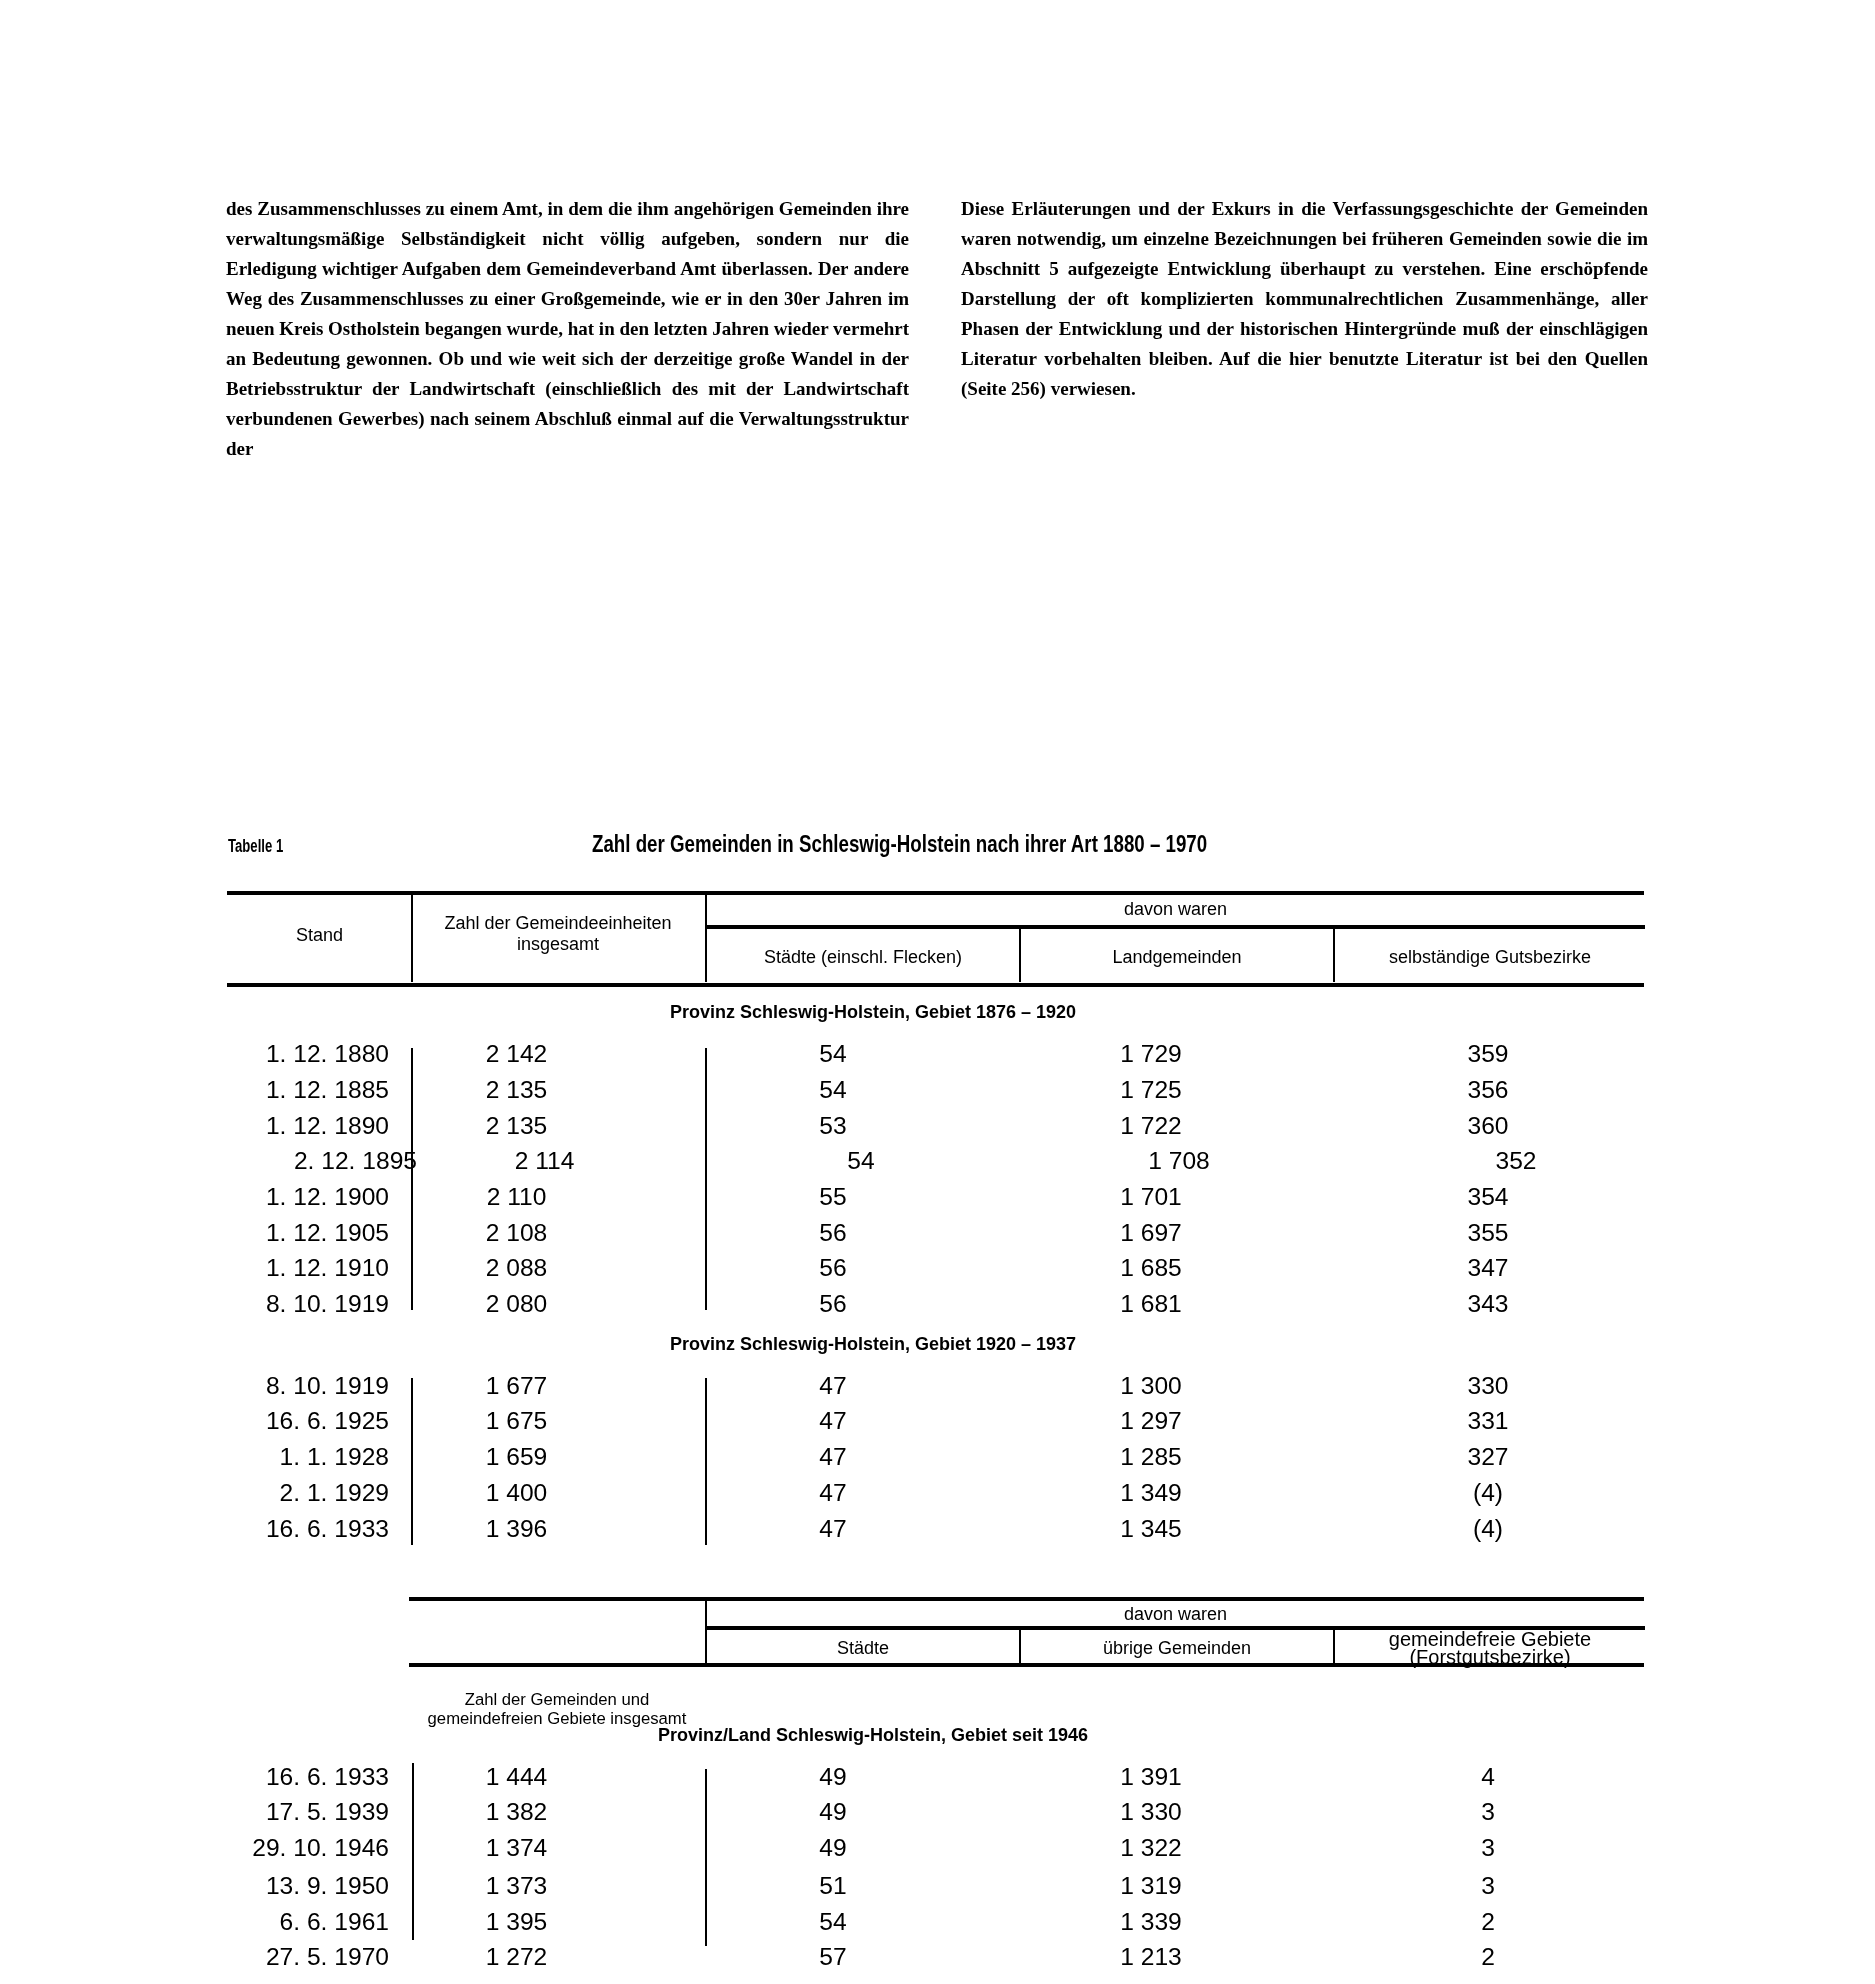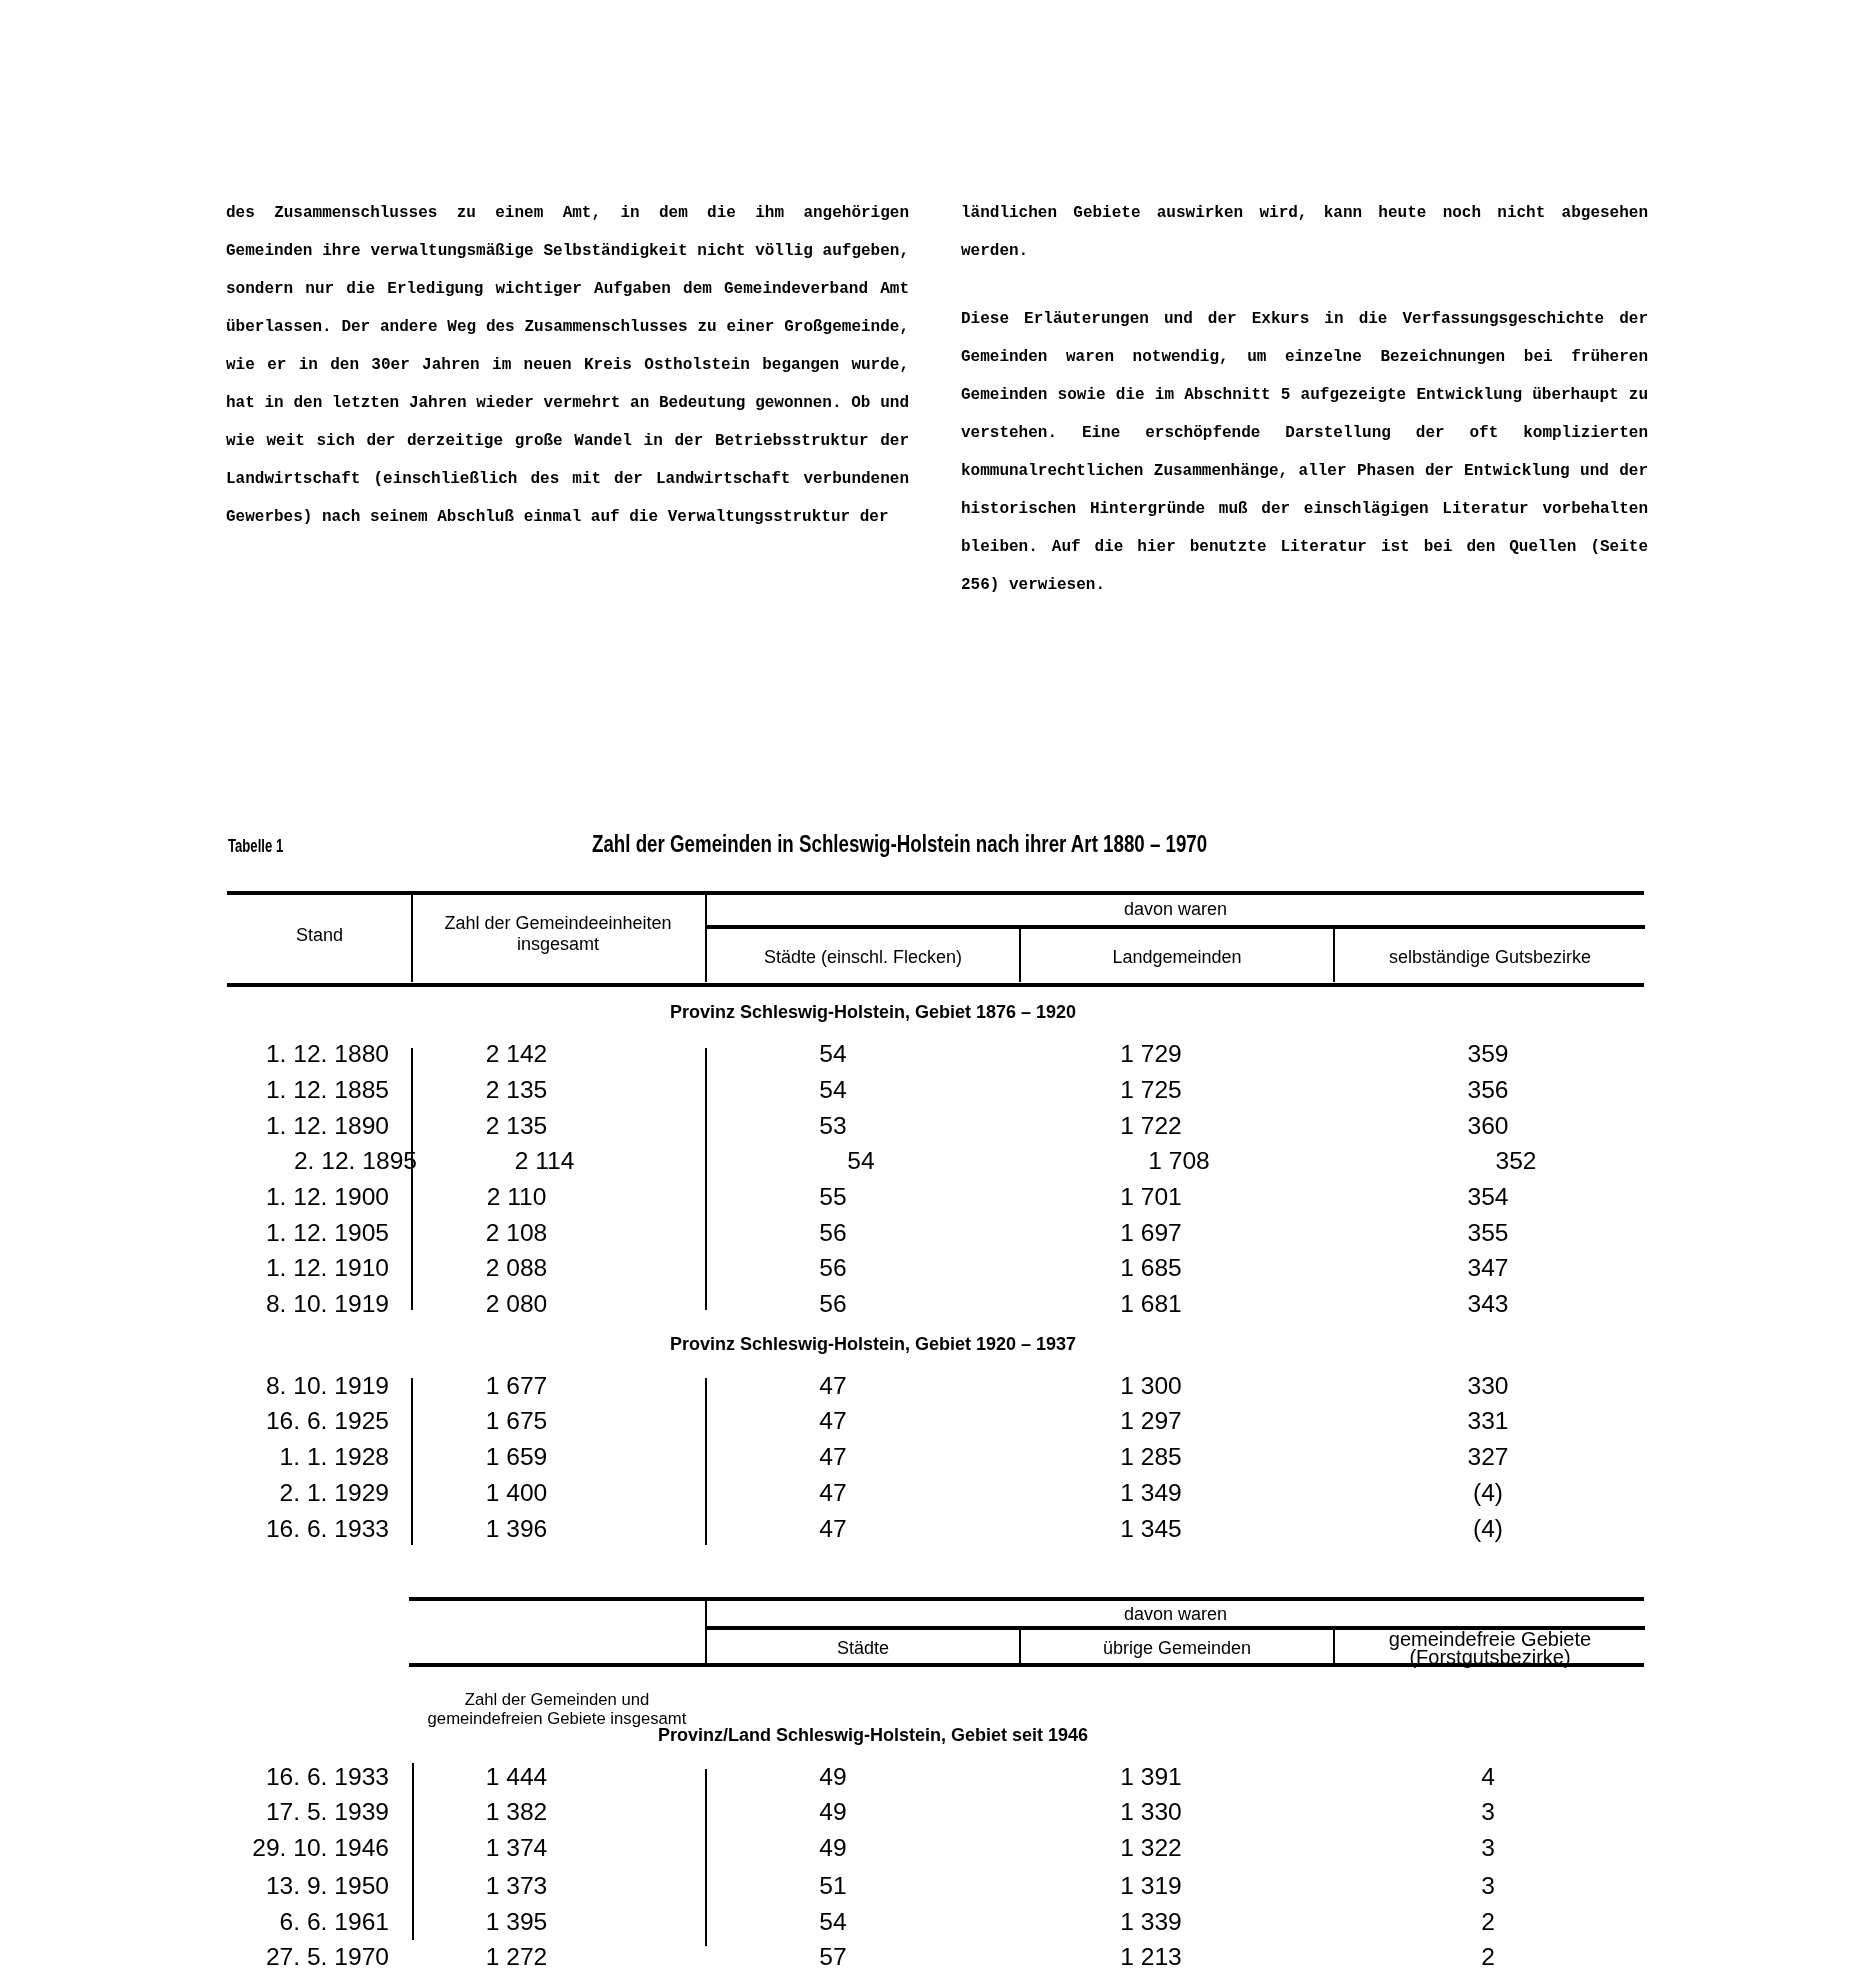--- a/index.html
+++ b/index.html
@@ -1,20 +1,20 @@
 <!DOCTYPE html>
 <html style="font-size:6.4px"><head>
 <meta charset="utf-8">
 <style>
   html, body { margin: 0; padding: 0; background: #ffffff; }
   body { width: 1876px; height: 2437px; position: relative; overflow: hidden; color: #000; }
   .col {
     position: absolute; top: 194px; width: 683px;
-    font-family: Liberation Mono, monospace; font-weight: bold;
-    font-size: 16px; line-height: 38px; text-align: justify;
+    font-family: Liberation Serif, serif; font-weight: bold;
+    font-size: 19px; line-height: 30px; text-align: justify;
   }
   .col p { margin: 0; }
   .col p + p { margin-top: 30px; }
   #col-left { left: 226px; }
   #col-right { left: 961px; width: 687px; }
   #table-label { position: absolute; left: 228px; top: 836px; font-size: 17.5px; font-weight: bold; font-family: "Liberation Sans", sans-serif; transform: scaleX(0.75); transform-origin: left; }
   #table-title { position: absolute; left: 592px; top: 830px; font-size: 24px; font-weight: bold; font-family: "Liberation Sans", sans-serif; transform: scaleX(0.78); transform-origin: left; white-space: nowrap; }
 
   .hline { position: absolute; background: #000; }
   .vline { position: absolute; background: #000; width: 2px; }
@@ -32,21 +32,20 @@
 
   #sources { position: absolute; left: 228px; top: 2003px; font-family: "Liberation Sans", sans-serif; font-size: 17.5px; line-height: 23px; }
 </style>
 </head>
 <body>
 
 <div id="col-left" class="col">
   <p>des Zusammenschlusses zu einem Amt, in dem die ihm angehörigen Gemeinden ihre verwaltungsmäßige Selbständigkeit nicht völlig aufgeben, sondern nur die Erledigung wichtiger Aufgaben dem Gemeindeverband Amt überlassen. Der andere Weg des Zusammenschlusses zu einer Großgemeinde, wie er in den 30er Jahren im neuen Kreis Ostholstein begangen wurde, hat in den letzten Jahren wieder vermehrt an Bedeutung gewonnen. Ob und wie weit sich der derzeitige große Wandel in der Betriebsstruktur der Landwirtschaft (einschließlich des mit der Landwirtschaft verbundenen Gewerbes) nach seinem Abschluß einmal auf die Verwaltungsstruktur der</p>
 </div>
 <div id="col-right" class="col">
-  <p>ländlichen Gebiete auswirken wird, kann heute noch nicht abgesehen werden.</p>
   <p>Diese Erläuterungen und der Exkurs in die Verfassungsgeschichte der Gemeinden waren notwendig, um einzelne Bezeichnungen bei früheren Gemeinden sowie die im Abschnitt 5 aufgezeigte Entwicklung überhaupt zu verstehen. Eine erschöpfende Darstellung der oft komplizierten kommunalrechtlichen Zusammenhänge, aller Phasen der Entwicklung und der historischen Hintergründe muß der einschlägigen Literatur vorbehalten bleiben. Auf die hier benutzte Literatur ist bei den Quellen (Seite 256) verwiesen.</p>
 </div>
 
 <div id="table-label">Tabelle 1</div>
 <div id="table-title">Zahl der Gemeinden in Schleswig-Holstein nach ihrer Art 1880 – 1970</div>
 
 <div>
   <div class="hline" style="left:227px; top:891px; width:1417px; height:3.6px;"></div>
   <div class="hline" style="left:705px; top:925px; width:940px; height:3.6px;"></div>
   <div class="hline" style="left:227px; top:983px; width:1417px; height:3.6px;"></div>

